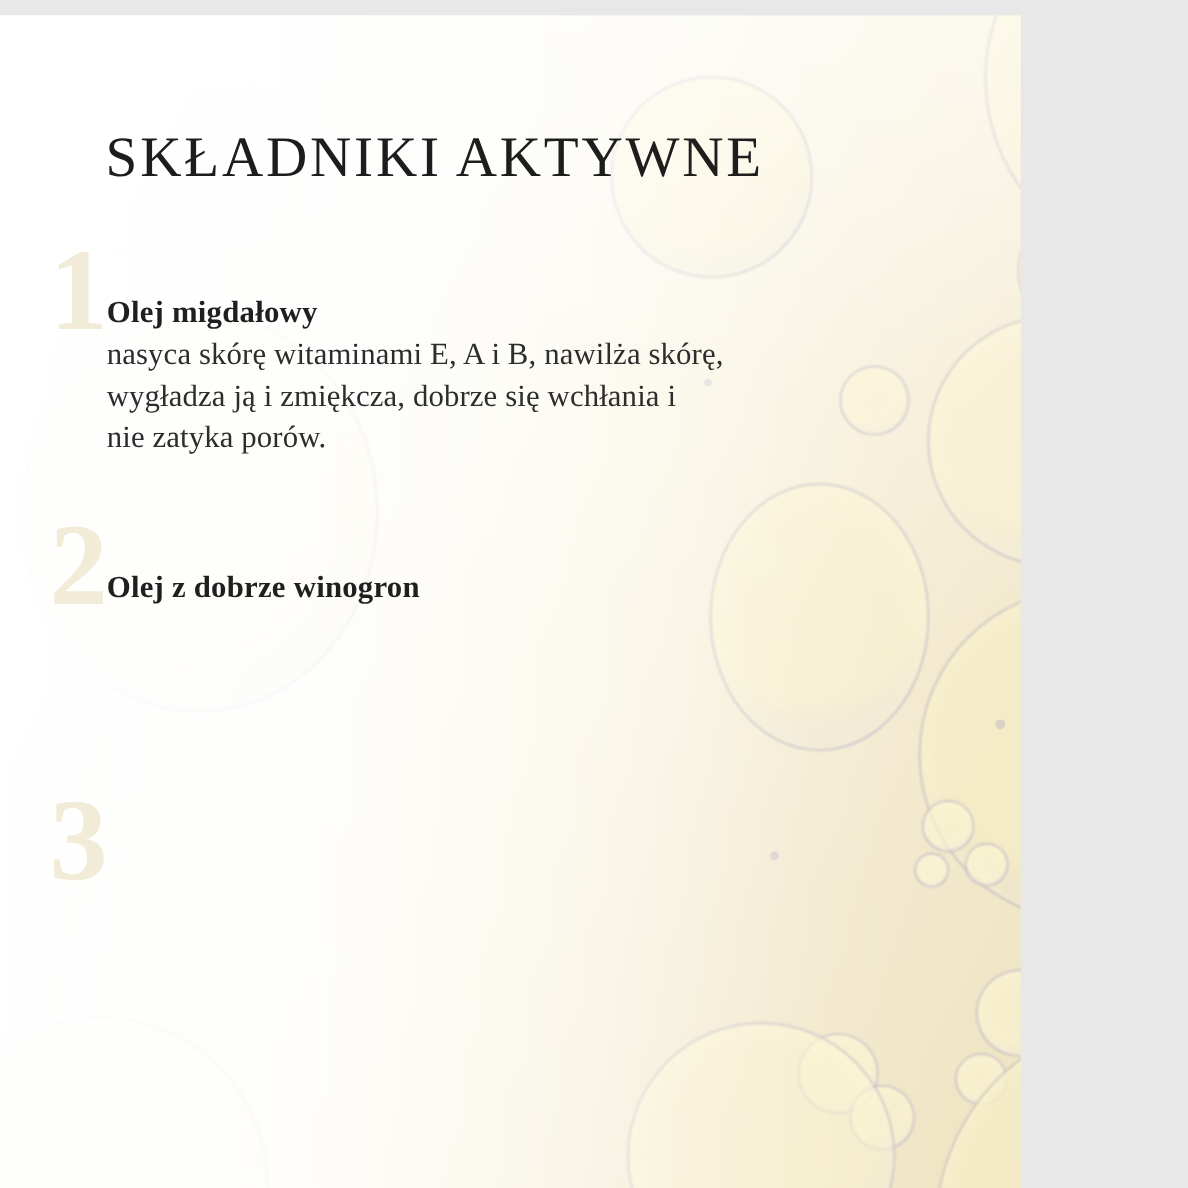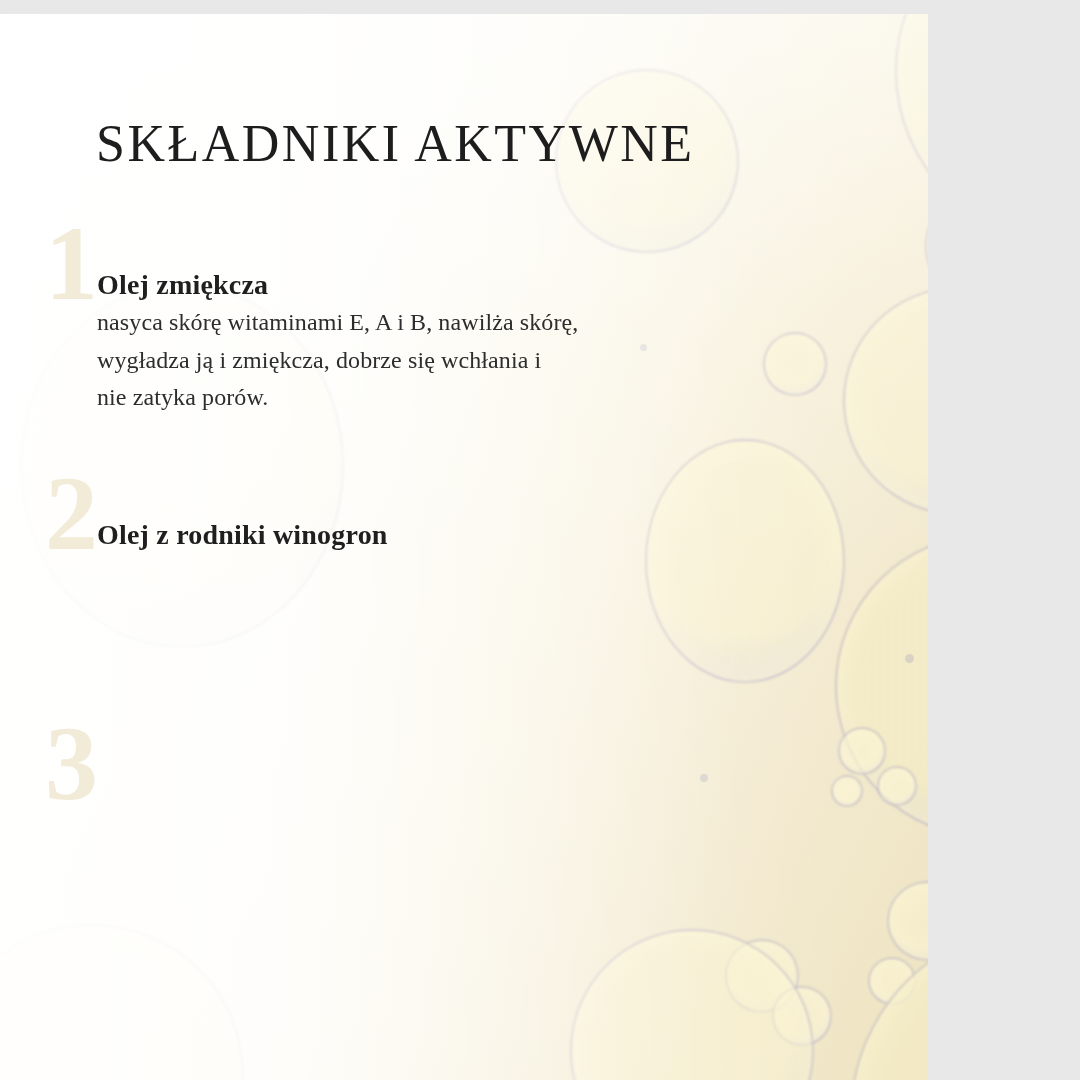--- a/index.html
+++ b/index.html
@@ -52,21 +52,21 @@
   }
   .section h3{
     position:relative;z-index:1;
     margin:0;
     font-size:28px;font-weight:700;line-height:37px;
     color:#1f1f1f;letter-spacing:0.2px;
   }
   .section p{
     position:relative;z-index:1;
     margin:1px 0 0 0;
-    font-size:24px;font-weight:400;line-height:37.5px;
+    font-size:28px;font-weight:400;line-height:37.5px;
     color:#2d2d2d;letter-spacing:0.1px;
     white-space:pre-line;
   }
 </style>
 </head>
 <body>
 
 <div class="canvas">
 
   <div class="texture">
@@ -101,29 +101,29 @@
   </div>
 
   <div class="fade-overlay"></div>
 
   <div class="content">
 
     <div class="page-title">SKŁADNIKI AKTYWNE</div>
 
     <div class="section section-1">
       <div class="watermark-number">1</div>
-      <h3>Olej zmiękcza</h3>
+      <h3>Olej migdałowy</h3>
       <p>nasyca skórę witaminami E, A i B, nawilża skórę,
 wygładza ją i zmiękcza, dobrze się wchłania i
 nie zatyka porów.</p>
     </div>
 
     <div class="section section-2">
       <div class="watermark-number">2</div>
-      <h3>Olej z rodniki winogron</h3>
+      <h3>Olej z dobrze winogron</h3>
     </div>
 
     <div class="section section-3">
       <div class="watermark-number">3</div>
     </div>
 
   </div>
 </div>
 
 </body></html>

